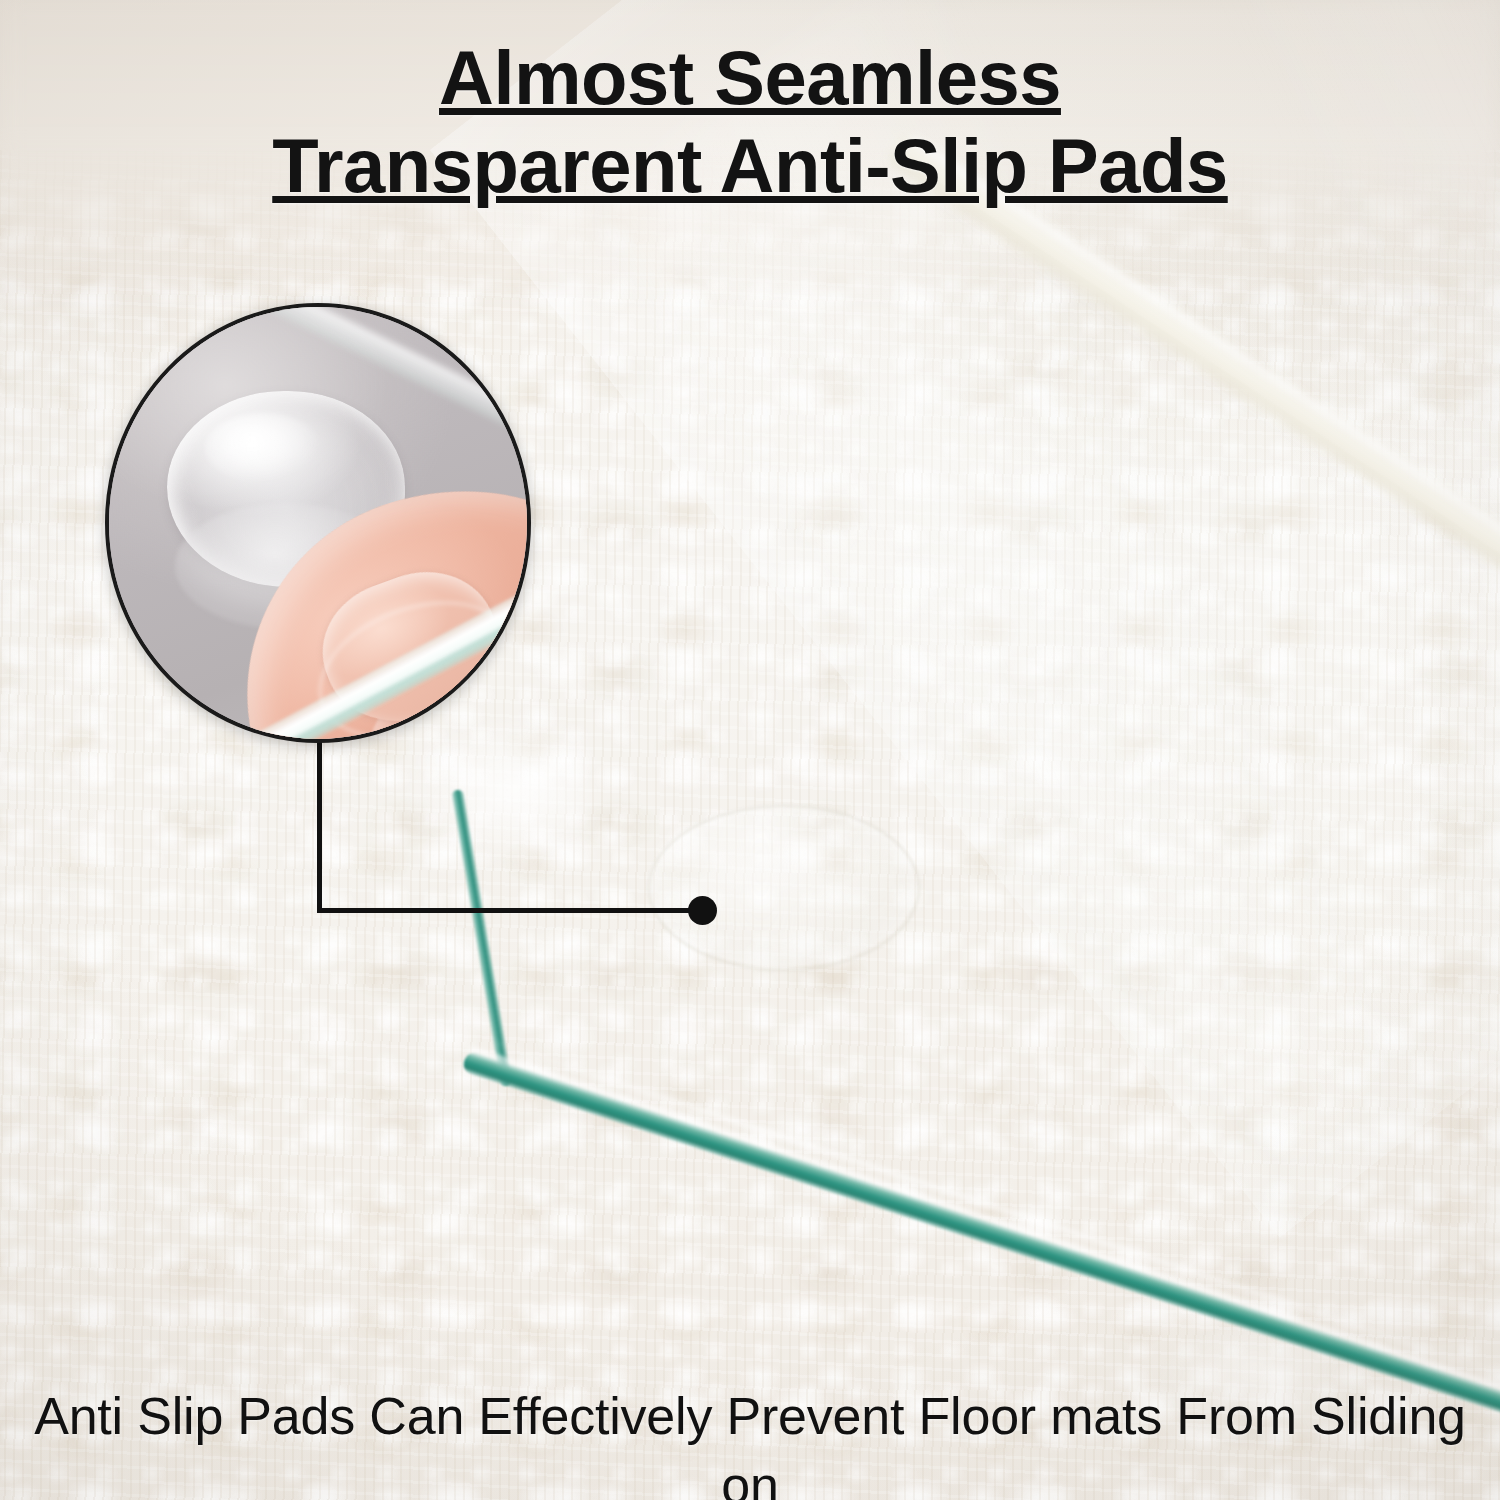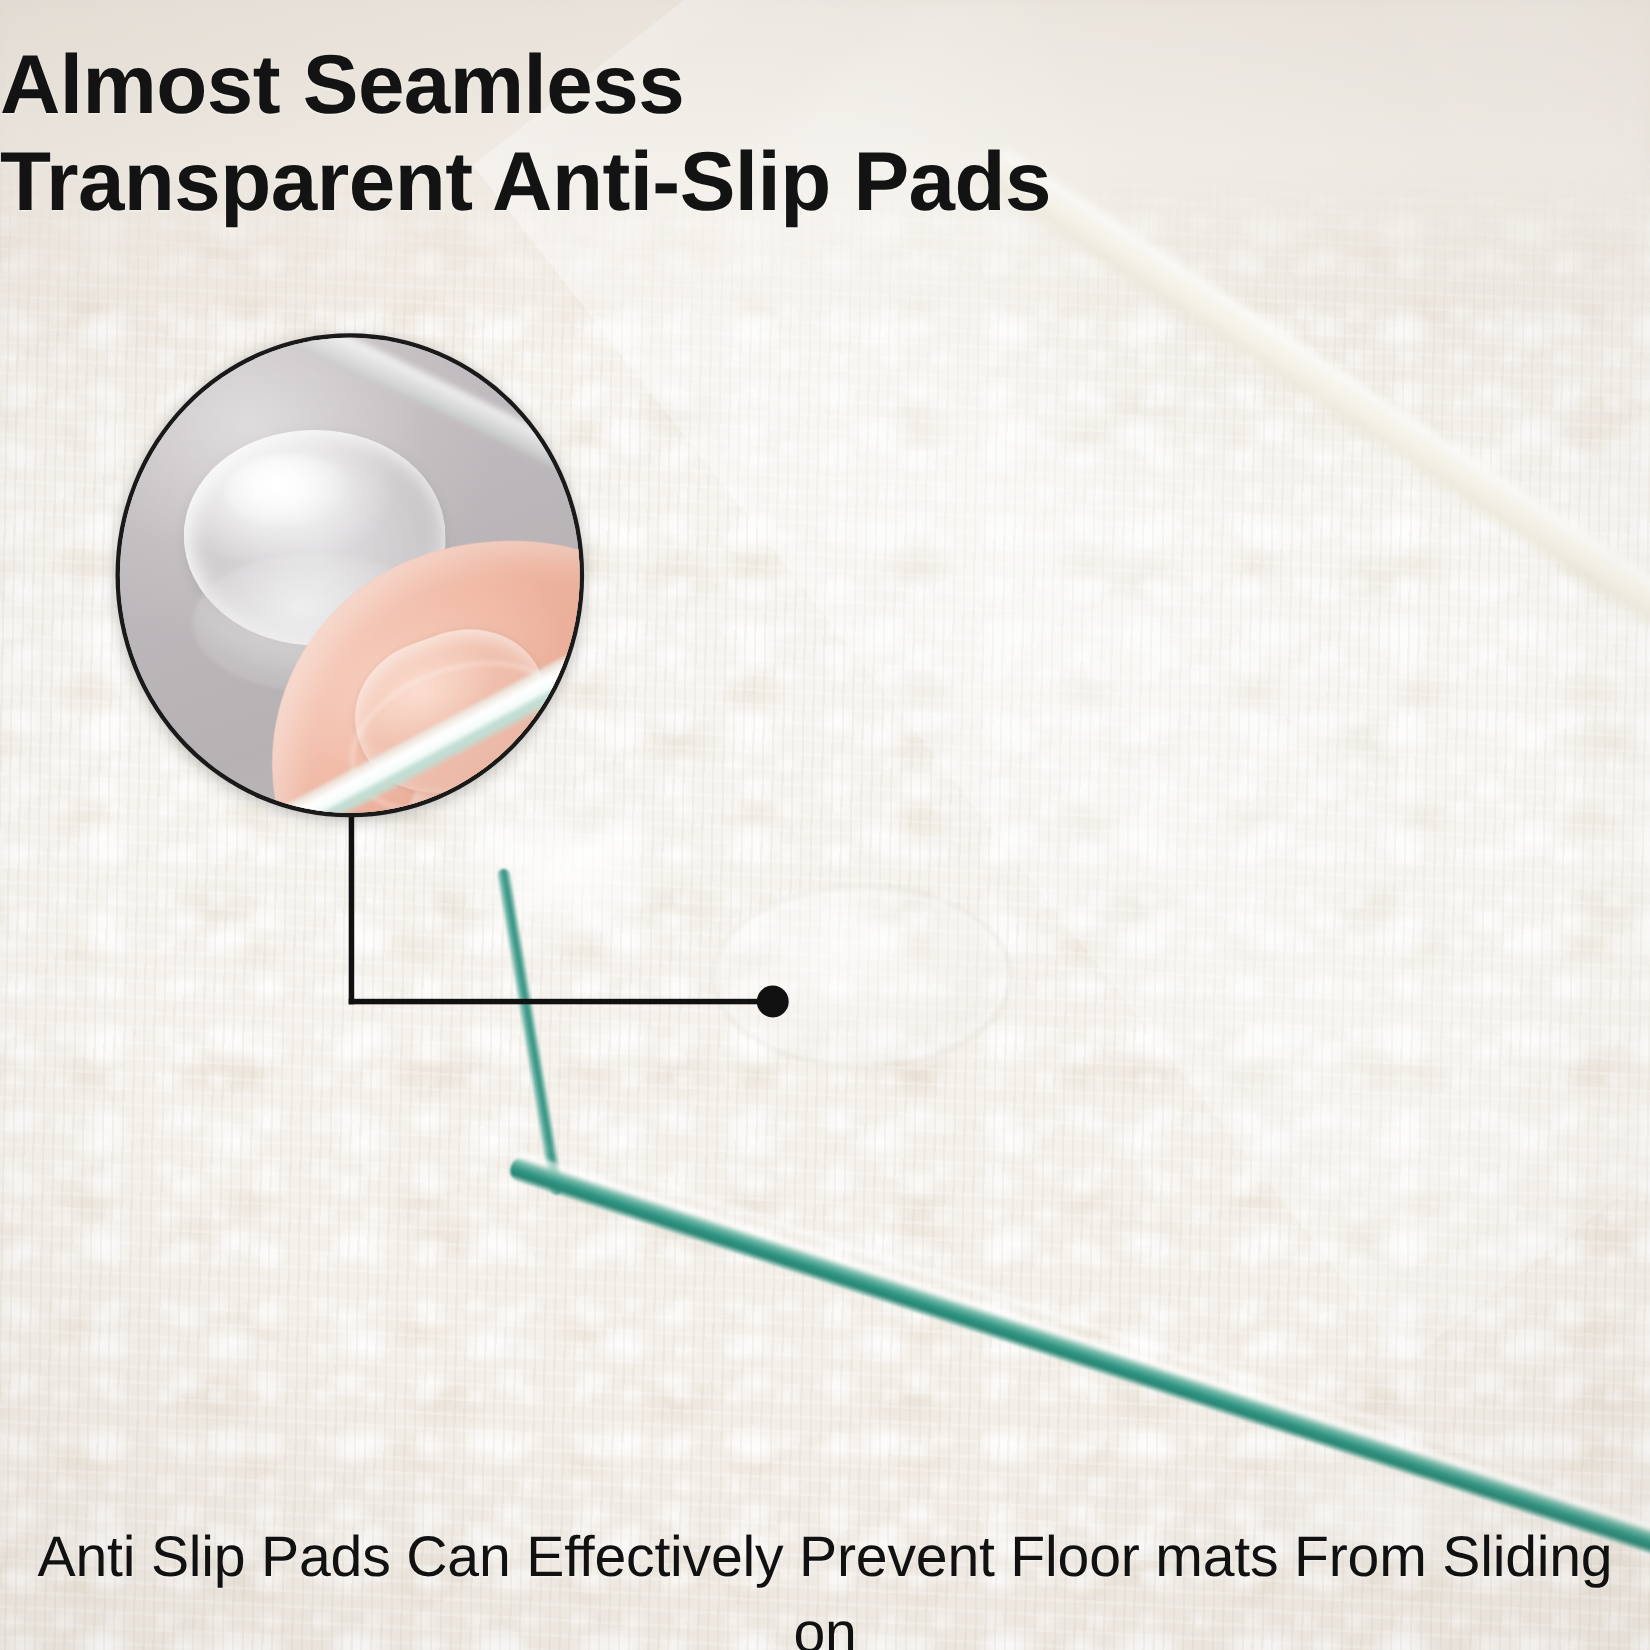--- a/index.html
+++ b/index.html
@@ -149,27 +149,29 @@
   .pad-under2{
     position:absolute;left:1160px;top:1325px;width:210px;height:118px;
     border-radius:50%;
     background:radial-gradient(ellipse at 45% 40%, rgba(255,255,255,.45) 0%, rgba(240,238,232,.18) 55%, rgba(240,238,232,0) 100%);
     filter:blur(2.2px);
   }
 
   
   .headline{
     position:absolute;left:0;top:34px;width:100%;
+    text-align:center;
     font-weight:bold;
     font-size:76px;
     line-height:1.16;
     letter-spacing:-.5px;
     color:#131313;
     text-shadow:0 1px 2px rgba(255,255,255,.55);
     white-space:pre-line;
+    text-decoration:underline;
   }
 
   
   .caption{
     position:absolute;left:30px;right:30px;top:1382px;
     text-align:center;
     font-size:52px;
     line-height:1.32;
     color:#111;
     letter-spacing:-.2px;

